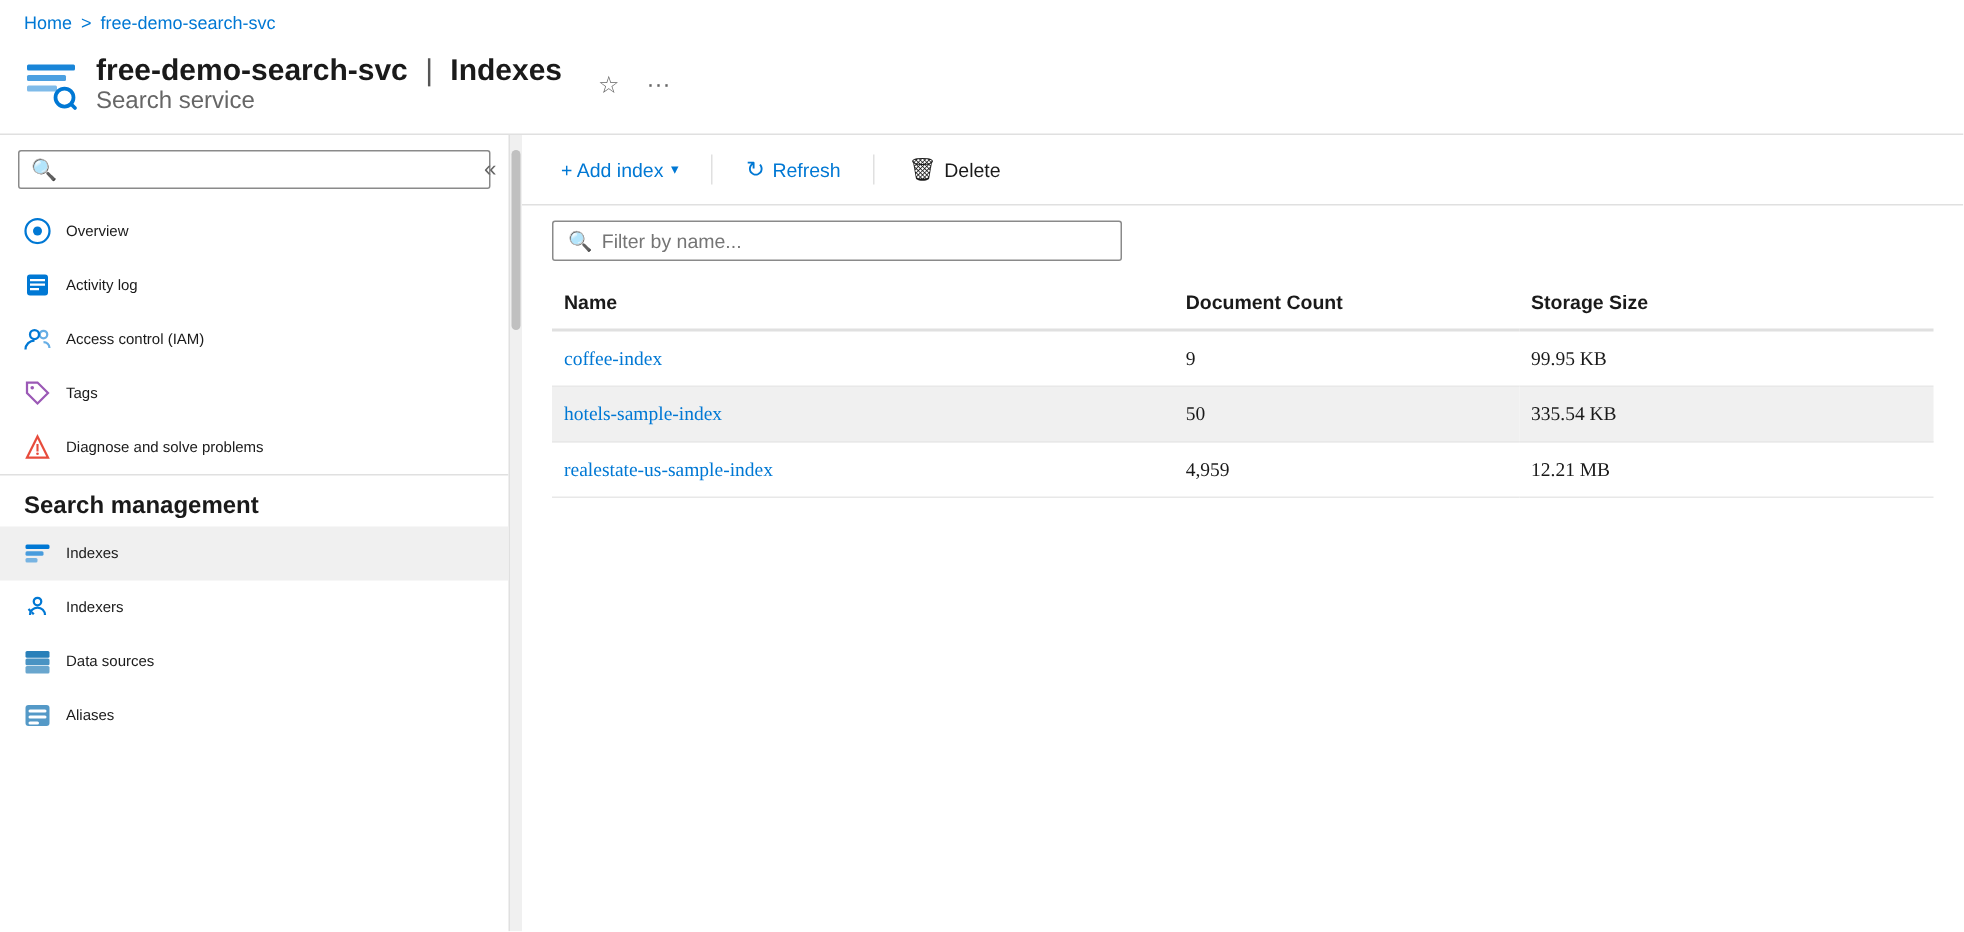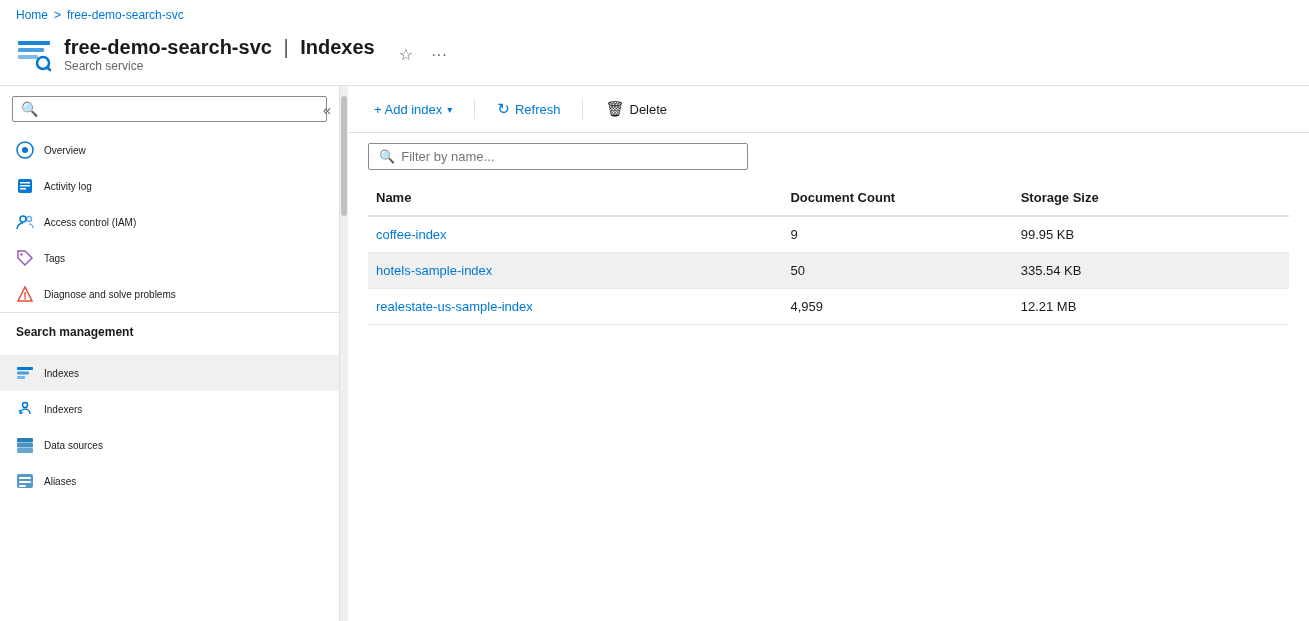--- a/index.html
+++ b/index.html
@@ -7,58 +7,58 @@
 
     
     .breadcrumb { padding: 8px 16px; font-size: 12px; color: #0078d4; display: flex; align-items: center; gap: 6px; }
     .breadcrumb a { color: #0078d4; text-decoration: none; text-align: center; }
 
     
     .page-header { padding: 6px 16px 12px 16px; display: flex; align-items: center; gap: 12px; border-bottom: 1px solid #e0e0e0; }
     .header-icon { width: 36px; height: 36px; flex-shrink: 0; }
     .header-title-block { display: flex; flex-direction: column; justify-content: center; }
     .header-title { font-size: 20px; font-weight: 600; color: #1a1a1a; }
-    .header-subtitle { font-size: 12px; color: #666; }
+    .header-subtitle { font-size: 16px; color: #666; }
     .header-actions { display: flex; align-items: center; gap: 10px; margin-left: 8px; }
     .header-star, .header-more { color: #666; cursor: pointer; font-size: 16px; background: none; border: none; padding: 4px; }
 
     
     .main-layout { display: flex; flex: 1; overflow: hidden; }
 
     
     .sidebar { width: 340px; min-width: 340px; border-right: 1px solid #e0e0e0; display: flex; flex-direction: column; overflow: hidden; }
     .sidebar-search { padding: 10px 12px; }
     .sidebar-search-box { display: flex; align-items: center; border: 1px solid #8a8a8a; border-radius: 2px; padding: 4px 8px; gap: 6px; background: #fff; }
     .sidebar-search-box input { border: none; outline: none; font-size: 13px; width: 100%; }
     .search-icon-sm { color: #666; font-size: 14px; }
 
     .sidebar-scroll { overflow-y: auto; flex: 1; }
     .sidebar-item { display: flex; align-items: center; gap: 10px; padding: 9px 16px; cursor: pointer; color: #1a1a1a; font-size: 10px; }
     .sidebar-item.active { background: #f0f0f0; font-weight: 500; }
     .sidebar-item-icon { width: 18px; height: 18px; flex-shrink: 0; display: flex; align-items: center; justify-content: center; }
-    .sidebar-section-label { padding: 12px 16px 16px 16px; font-size: 12px; font-weight: 600; color: #1a1a1a; border-top: 1px solid #e0e0e0; }
+    .sidebar-section-label { padding: 12px 16px 4px 16px; font-size: 16px; font-weight: 600; color: #1a1a1a; border-top: 1px solid #e0e0e0; }
     .scrollbar-track { width: 8px; background: #f0f0f0; position: relative; }
     .scrollbar-thumb { width: 6px; height: 120px; background: #c0c0c0; border-radius: 3px; position: absolute; top: 10px; left: 1px; }
 
     
     .content { flex: 1; display: flex; flex-direction: column; overflow: hidden; }
     .content-toolbar { padding: 10px 20px; display: flex; align-items: center; gap: 16px; border-bottom: 1px solid #e0e0e0; }
     .toolbar-btn { display: flex; align-items: center; gap: 5px; background: none; border: none; cursor: pointer; color: #0078d4; font-size: 13px; padding: 4px 6px; }
     .toolbar-btn .btn-icon { font-size: 15px; }
     .toolbar-divider { width: 1px; height: 20px; background: #e0e0e0; }
     .toolbar-btn.delete-btn { color: #1a1a1a; }
 
     .content-filter { padding: 10px 20px; }
     .filter-box { display: flex; align-items: center; border: 1px solid #8a8a8a; border-radius: 2px; padding: 5px 10px; gap: 6px; width: 380px; }
     .filter-box input { border: none; outline: none; font-size: 13px; color: #666; width: 100%; }
 
     .content-table { flex: 1; overflow-y: auto; padding: 0 20px; }
     .table { width: 100%; border-collapse: collapse; }
     .table thead th { text-align: left; font-weight: 600; font-size: 13px; padding: 10px 8px; border-bottom: 2px solid #e0e0e0; color: #1a1a1a; }
-    .table tbody tr { border-bottom: 1px solid #e8e8e8; }
+    .table tbody tr { border-bottom: 1px solid #e8e8e8; font-family: Liberation Serif, serif; }
     .table tbody tr.highlighted { background: #f0f0f0; }
     .table tbody td { padding: 10px 8px; font-size: 13px; }
     .table tbody td a { color: #0078d4; text-decoration: none; }
     .col-name { width: 45%; }
     .col-count { width: 25%; margin-left: 32px; }
     .col-size { width: 30%; }
 
     
     .icon-overview { color: #0078d4; }
     .icon-activity { color: #0078d4; }

